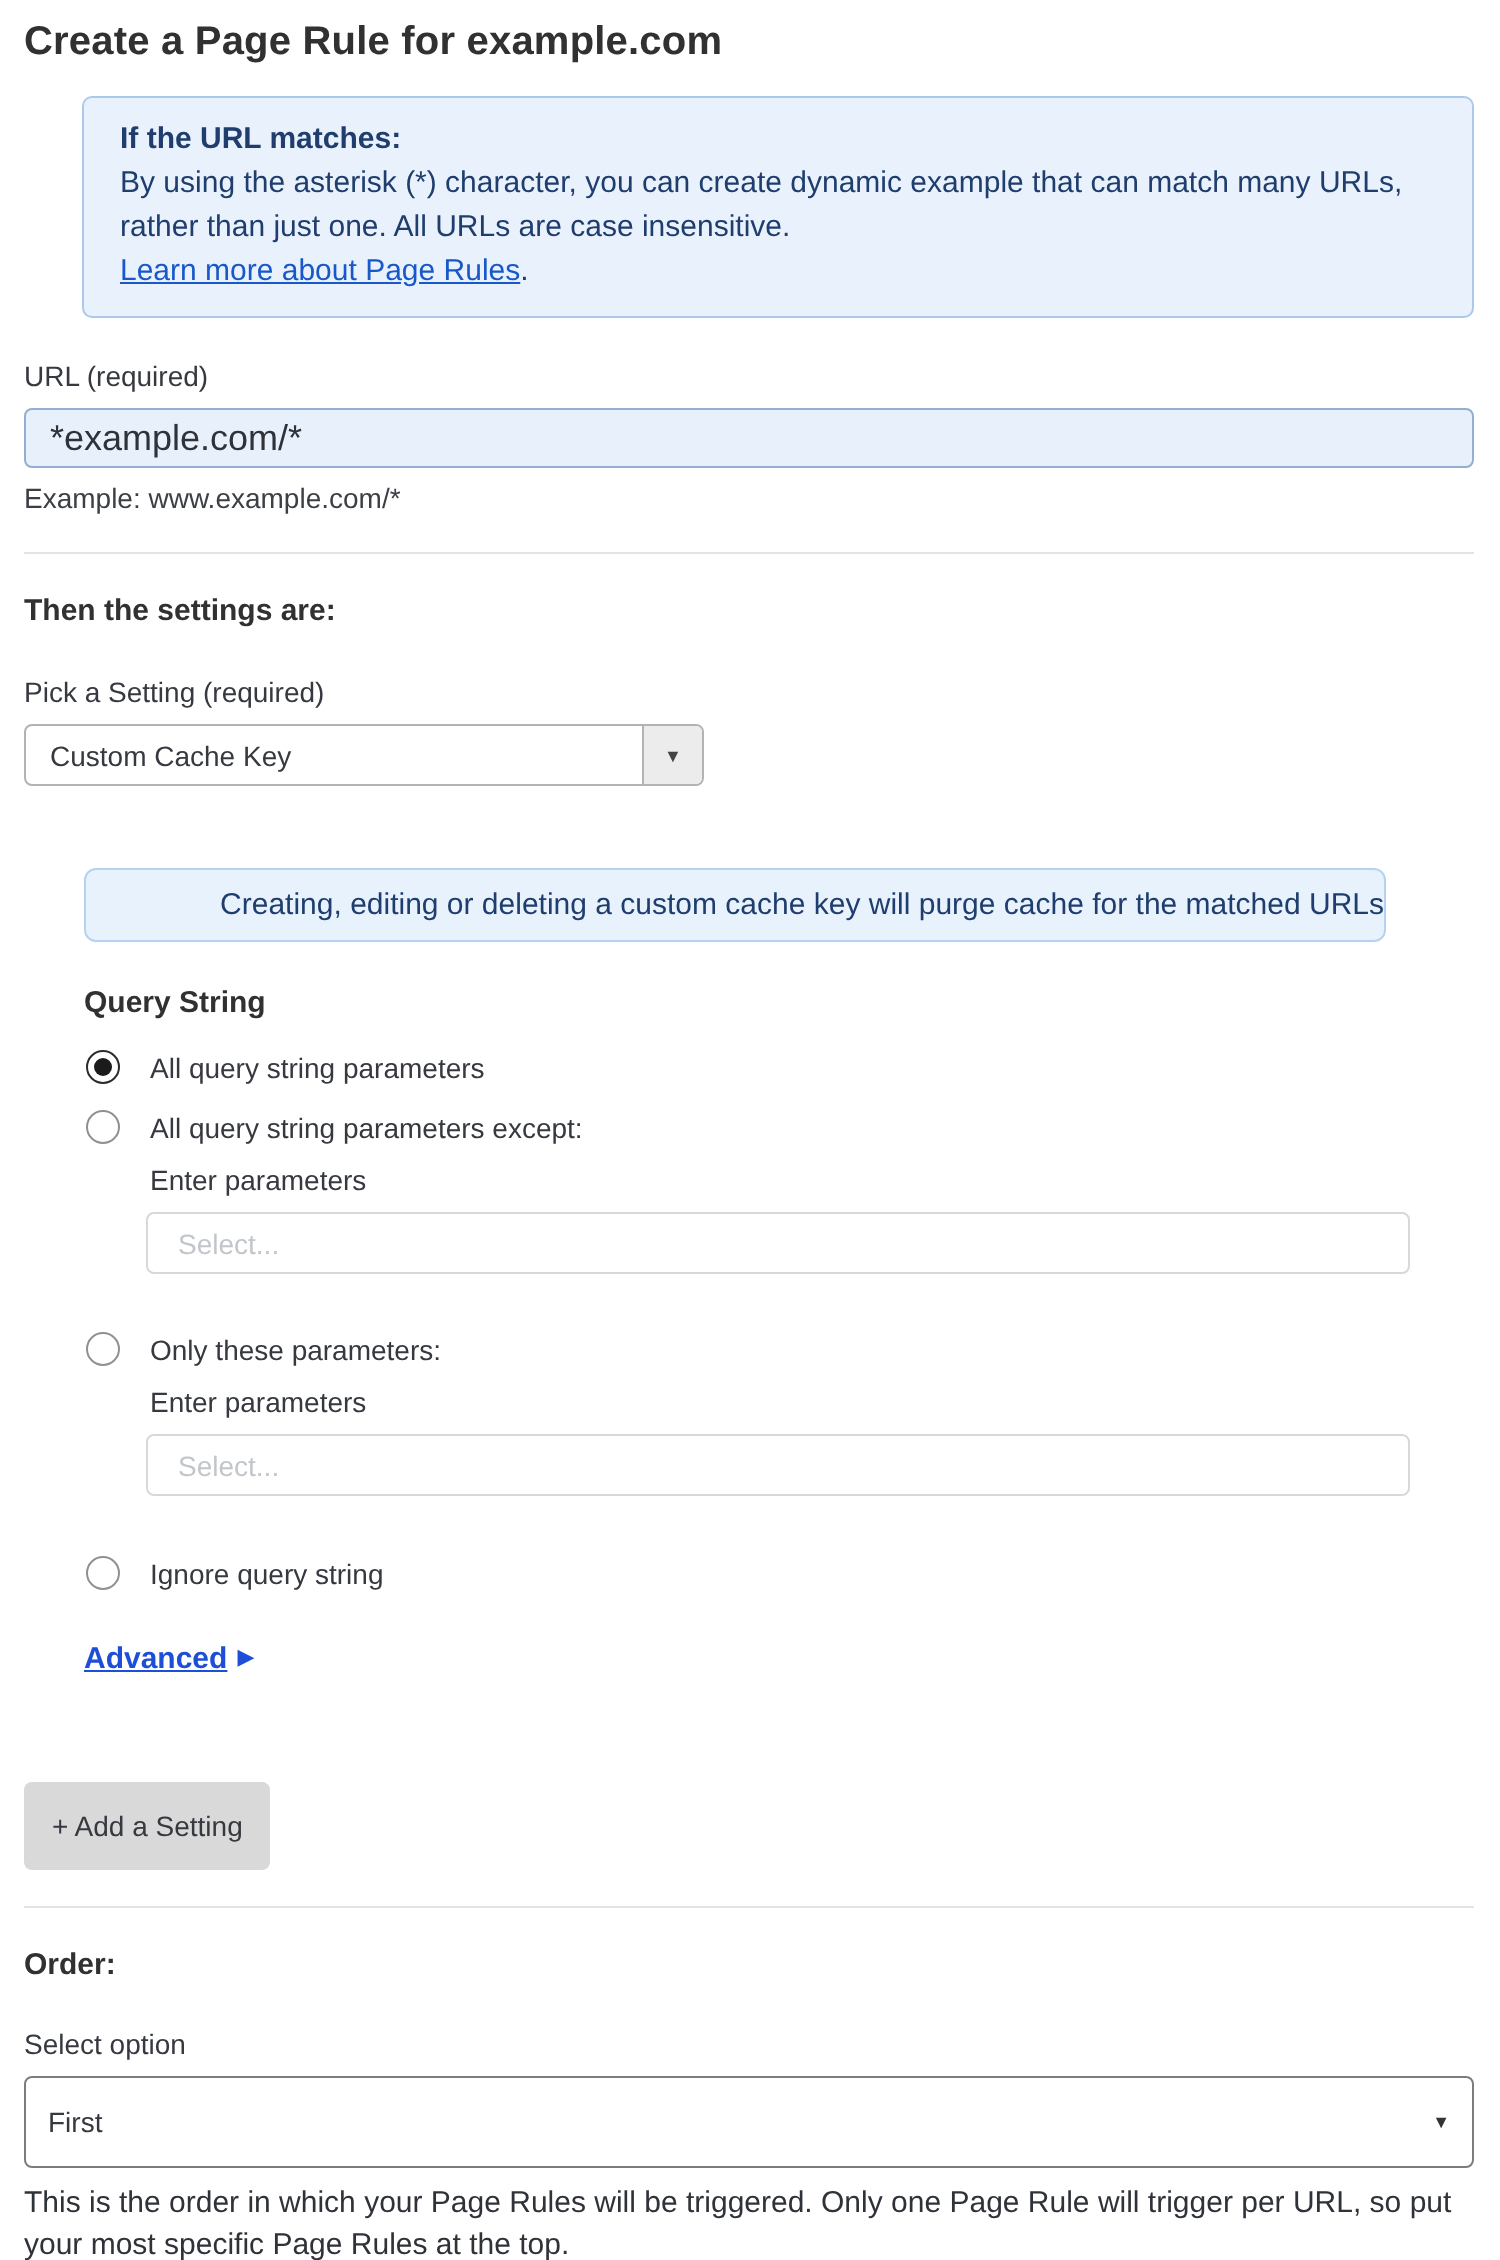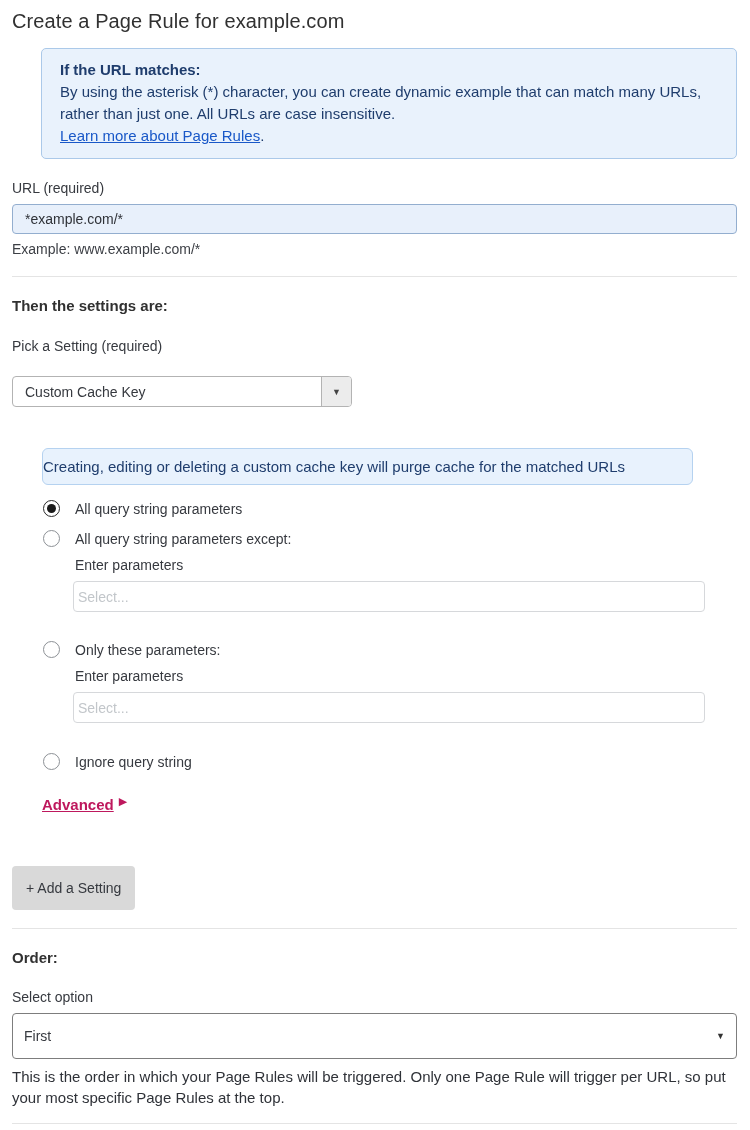--- a/index.html
+++ b/index.html
@@ -4,21 +4,21 @@
 <style>
   * { margin: 0; padding: 0; box-sizing: border-box; }
   html, body { background: #fff; }
   body {
     width: 750px; height: 1130px; overflow: hidden;
     font-family: "Liberation Sans", "DejaVu Sans", sans-serif;
     color: #36393f;
   }
   .container { padding: 10px 13px 0 12px; }
 
-  .page-title { font-size: 20px; font-weight: normal; color: #313131; letter-spacing: .1px; }
+  .page-title { font-size: 20px; font-weight: bold; color: #313131; letter-spacing: .1px; }
 
   .info-box {
     margin-top: 15px;
     background: #e9f2fc;
     border: 1px solid #abc9e9;
     border-radius: 5px;
     padding: 10px 18px 11px 18px;
     font-size: 15px;
     line-height: 22px;
     color: #1f3d6d;
@@ -26,45 +26,45 @@
   }
   .info-box .info-heading { font-weight: bold; }
   .info-link { color: #1958c8; text-decoration: underline; cursor: pointer; }
   .info-period { color: #1f3d6d; }
 
   .field-label { margin-top: 21px; font-size: 14px; color: #36393f; }
 
   .url-input {
     margin-top: 8px; width: 725px; height: 30px;
     background: #e8f0fb; border: 1px solid #93aecf; border-radius: 4px;
-    font-family: inherit; font-size: 14px; color: #2f3238; padding: 0 12px;
+    font-family: inherit; font-size: 18px; color: #2f3238; padding: 0 12px;
     display: block;
   }
   .example-text { margin-top: 7px; font-size: 14px; color: #3c3f45; }
 
   .divider { margin-top: 19px; border: none; border-top: 1px solid #e4e4e4; height: 0; }
 
   .section-heading { margin-top: 20px; font-size: 15px; font-weight: bold; color: #313131; }
 
   .setting-select {
-    margin-top: 22px; width: 340px; height: 31px;
+    margin-top: 8px; width: 340px; height: 31px;
     border: 1px solid #b3b3b3; border-radius: 4px; background: #fff;
     display: flex; align-items: stretch; overflow: hidden; cursor: pointer;
   }
   .setting-select .select-value { flex: 1; display: flex; align-items: center; padding-left: 12px; font-size: 14px; color: #36393f; }
   .setting-select .select-arrow-box {
     width: 30px; background: #ececec; border-left: 1px solid #b3b3b3;
     display: flex; align-items: center; justify-content: center;
     font-size: 9px; color: #444;
   }
 
   .notice-box {
     margin: 41px 44px 0 30px;
     background: #e8f2fd; border: 1px solid #b5d2f0; border-radius: 6px;
-    height: 37px; display: flex; align-items: center; justify-content: flex-start;
+    height: 37px; display: flex; align-items: center; justify-content: flex-end;
     font-size: 15px; color: #1f3d6d;
   }
 
   .qs-heading { margin: 22px 0 0 30px; font-size: 15px; font-weight: bold; color: #313131; }
 
   .radio-row { margin-left: 31px; display: flex; align-items: center; gap: 15px; cursor: pointer; }
   .radio-row.r1 { margin-top: 15px; }
   .radio-row.r2 { margin-top: 13px; }
   .radio-row.r3 { margin-top: 13px; }
   .radio-row.r4 { margin-top: 14px; }
@@ -76,27 +76,27 @@
   .radio-row.checked .radio-circle::after {
     content: ""; position: absolute; left: 3px; top: 3px; width: 9px; height: 9px;
     border-radius: 50%; background: #1b1b1b;
   }
   .radio-label { font-size: 14px; color: #36393f; }
 
   .sub-label { margin: 10px 0 0 63px; font-size: 14px; color: #36393f; }
   .param-input {
     display: block; margin: 8px 0 0 61px; width: 632px; height: 31px;
     border: 1px solid #d6d8db; border-radius: 4px; background: #fff;
-    font-family: inherit; font-size: 14px; color: #36393f; padding: 0 4px;
+    font-family: inherit; font-size: 14px; color: #36393f; padding: 0 15px;
   }
   .param-input::placeholder { color: #c2c6ca; }
 
   .advanced-link {
-    margin: 26px 0 0 30px; display: inline-flex; align-items: flex-start; gap: 5px;
-    font-size: 15px; font-weight: bold; color: #be185d; cursor: pointer;
+    margin: 26px 0 0 30px; display: inline-flex; align-items: center; gap: 5px;
+    font-size: 15px; font-weight: bold; color: #1d4ed8; cursor: pointer;
   }
   .advanced-text { text-decoration: underline; }
   .advanced-caret { font-size: 11px; line-height: 1; }
 
   .add-setting-btn {
     margin-top: 52px; display: inline-block; height: 44px; padding: 0 14px;
     background: #d9d9d9; border: none; border-radius: 4px;
     font-family: inherit; font-size: 14px; color: #36393f; cursor: pointer;
     line-height: 30px;
   }
@@ -139,20 +139,21 @@
     <div class="select-value">Custom Cache Key</div>
     <div class="select-arrow-box">
       <span>▼</span>
     </div>
   </div>
 
   <div class="notice-box">
     <span>Creating, editing or deleting a custom cache key will purge cache for the matched URLs</span>
   </div>
 
+  <div class="qs-heading">Query String</div>
 
   <div class="radio-row r1 checked">
     <span class="radio-circle"></span>
     <span class="radio-label">All query string parameters</span>
   </div>
 
   <div class="radio-row r2">
     <span class="radio-circle"></span>
     <span class="radio-label">All query string parameters except:</span>
   </div>

